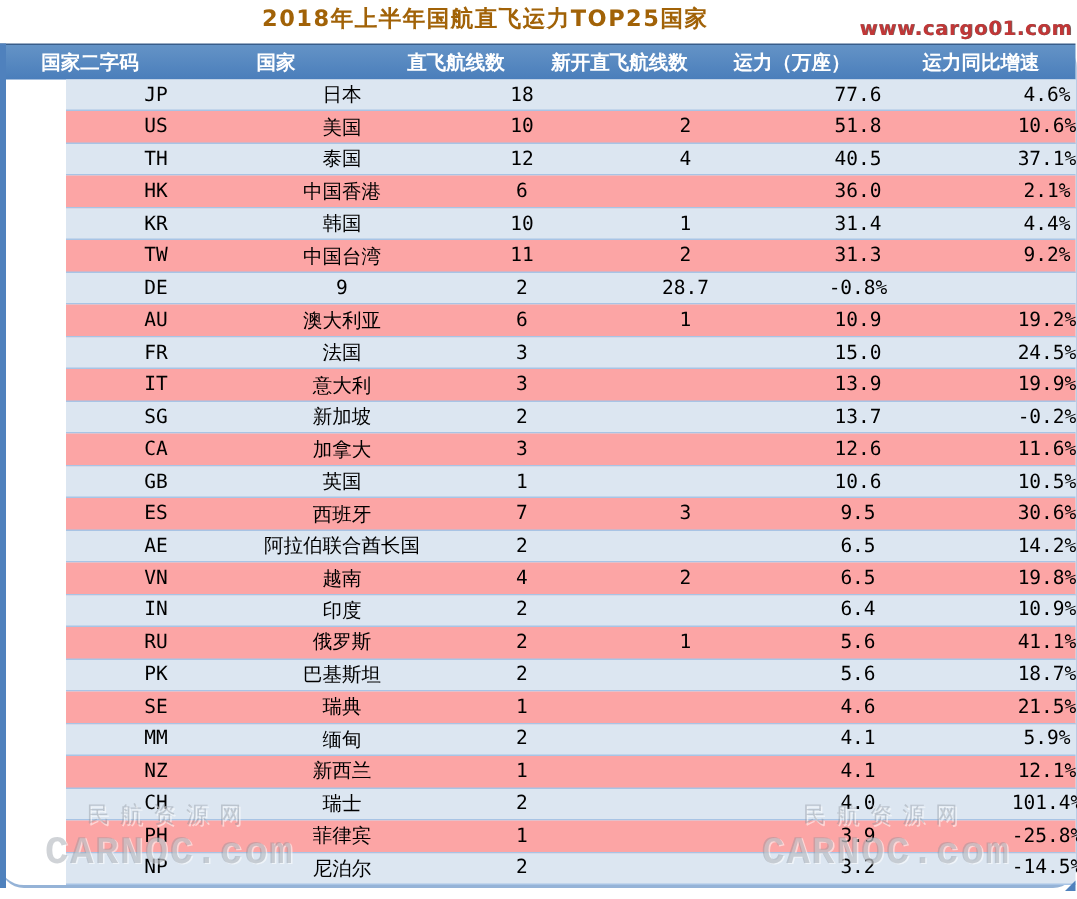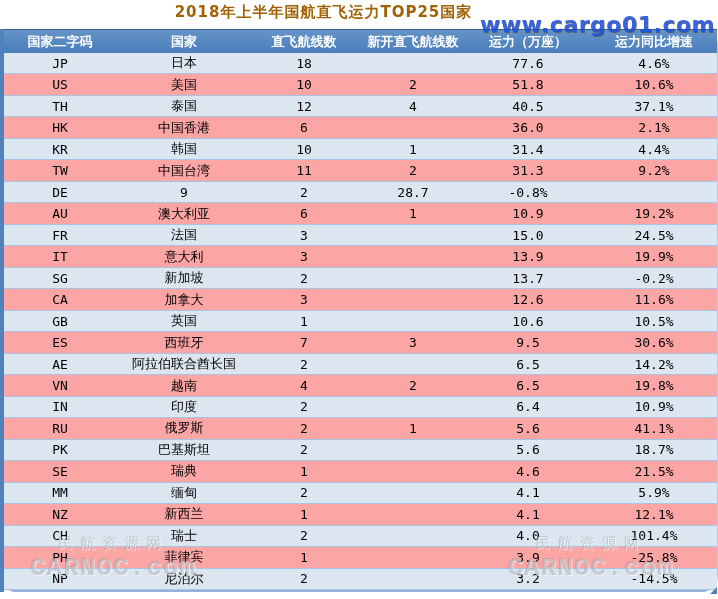--- a/index.html
+++ b/index.html
@@ -25,23 +25,23 @@
     text-align: center;
     font-size: 15px;
     font-weight: bold;
     color: #a16207;
     letter-spacing: 1px;
   }
   .cargo-watermark {
     position: absolute;
     top: 12px;
     right: 3px;
-    font-size: 22px;
+    font-size: 13px;
     font-weight: bold;
-    color: #1d4ed8;
+    color: #b91c1c;
     opacity: 0.88;
     text-shadow: 0.5px 0.5px 0 #555;
     letter-spacing: 0.5px;
     z-index: 5;
   }
   .flight-table {
     position: absolute;
     top: 29px;
     left: 0;
     width: 718px;
@@ -76,20 +76,21 @@
     font-weight: bold;
     font-size: 13px;
     text-align: center;
     white-space: nowrap;
     overflow: hidden;
   }
   .tbody {
     flex: 1 1 auto;
     display: flex;
     flex-direction: column;
+    padding-left: 44px;
   }
   .trow {
     flex: 1 1 0;
     display: grid;
     grid-template-columns: 120px 128px 112px 106px 124px 128px;
     align-items: center;
     background: #fca5a5;
     border-bottom: 1px solid #a8c4e5;
     box-sizing: border-box;
   }

